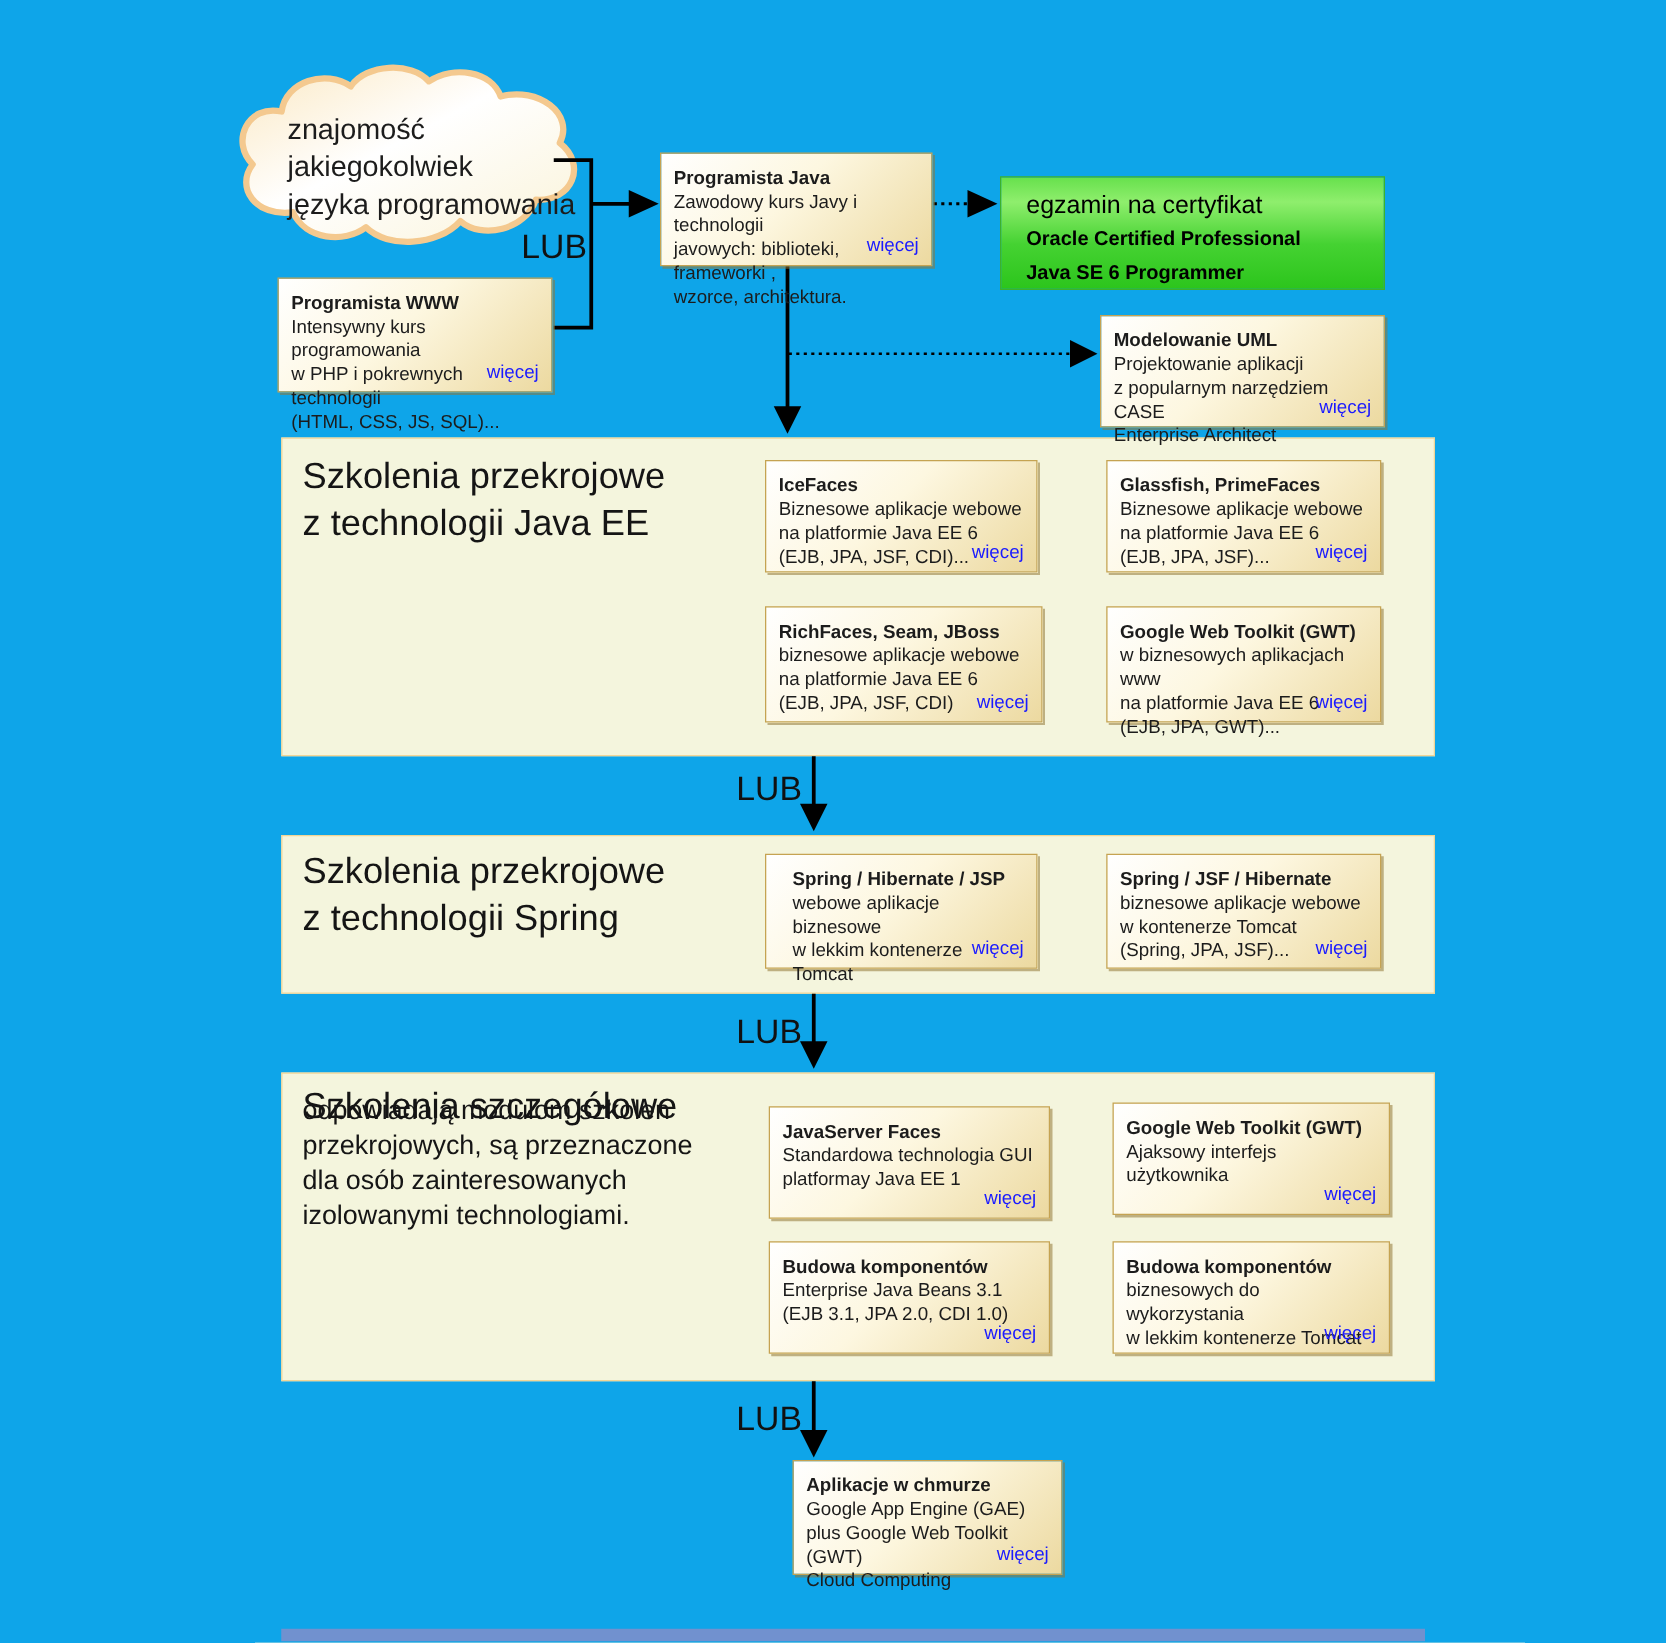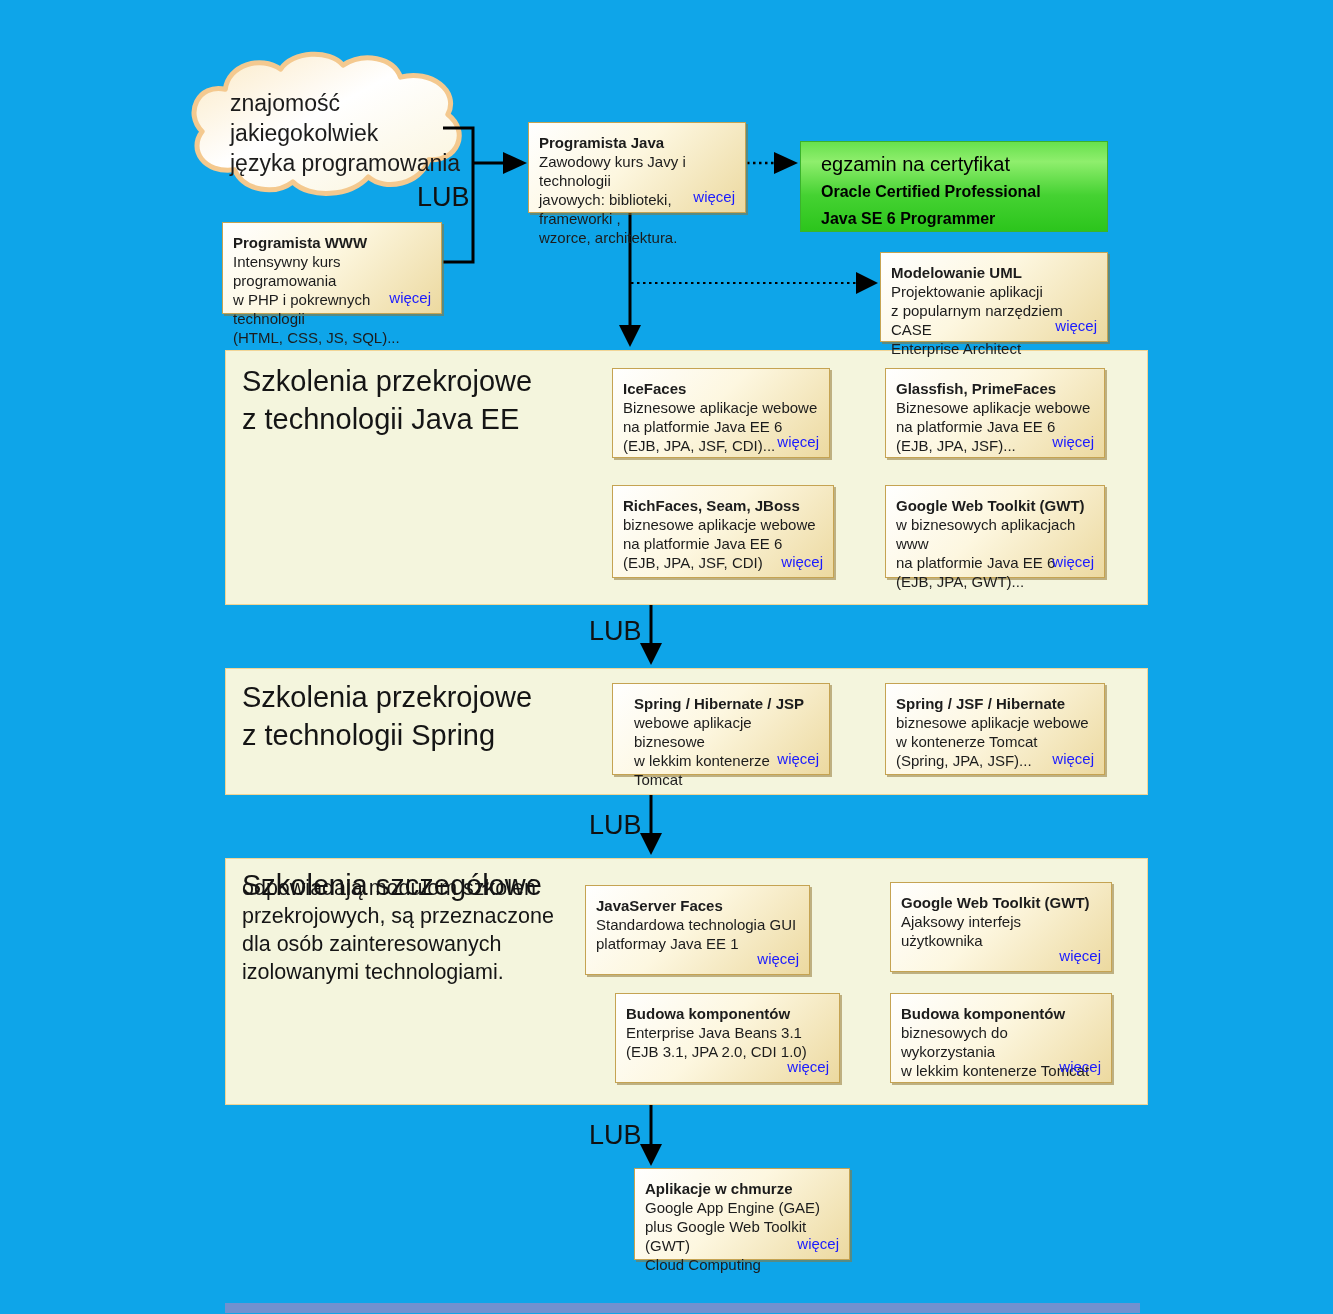--- a/index.html
+++ b/index.html
@@ -183,21 +183,21 @@
   </div>
 
   <div class="card" style="left:885px; top:683px; width:220px; height:92px;">
     <div class="card-title">Spring / JSF / Hibernate</div>
     <div class="card-body pre">biznesowe aplikacje webowe
 w kontenerze Tomcat
 (Spring, JPA, JSF)...</div>
     <a class="more">więcej</a>
   </div>
 
-  <div class="card" style="left:585px; top:885px; width:225px; height:90px;">
+  <div class="card" style="left:615px; top:885px; width:225px; height:90px;">
     <div class="card-title">JavaServer Faces</div>
     <div class="card-body pre">Standardowa technologia GUI
 platformay Java EE 1</div>
     <a class="more">więcej</a>
   </div>
 
   <div class="card" style="left:890px; top:882px; width:222px; height:90px;">
     <div class="card-title">Google Web Toolkit (GWT)</div>
     <div class="card-body pre">Ajaksowy interfejs użytkownika</div>
     <a class="more">więcej</a>

